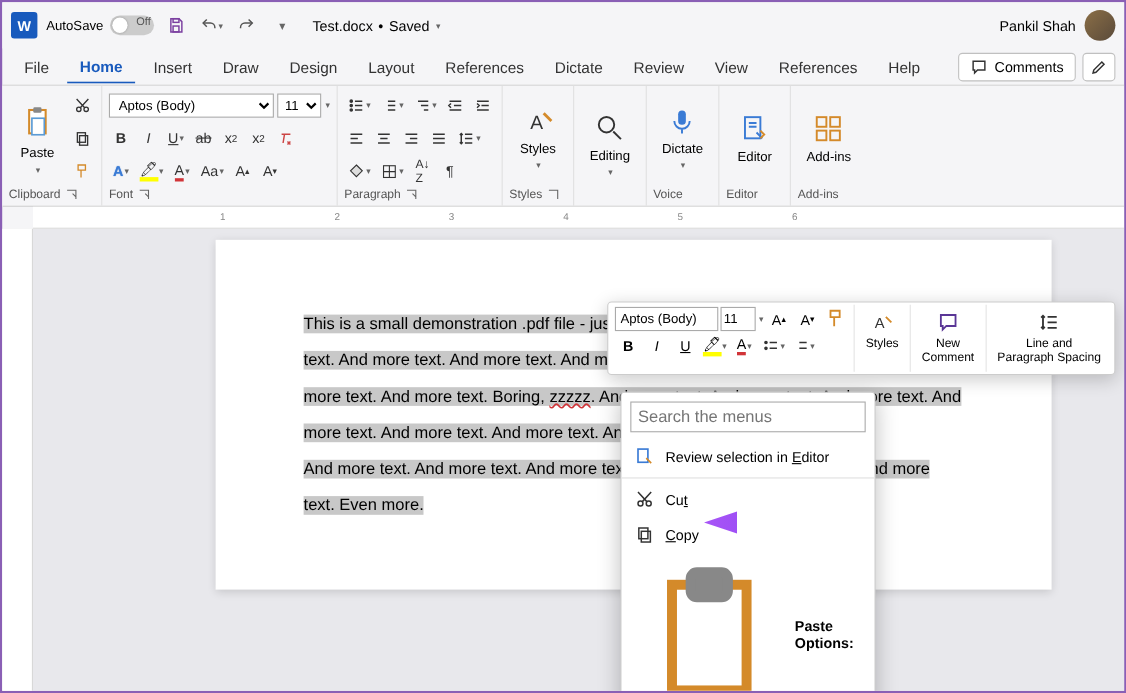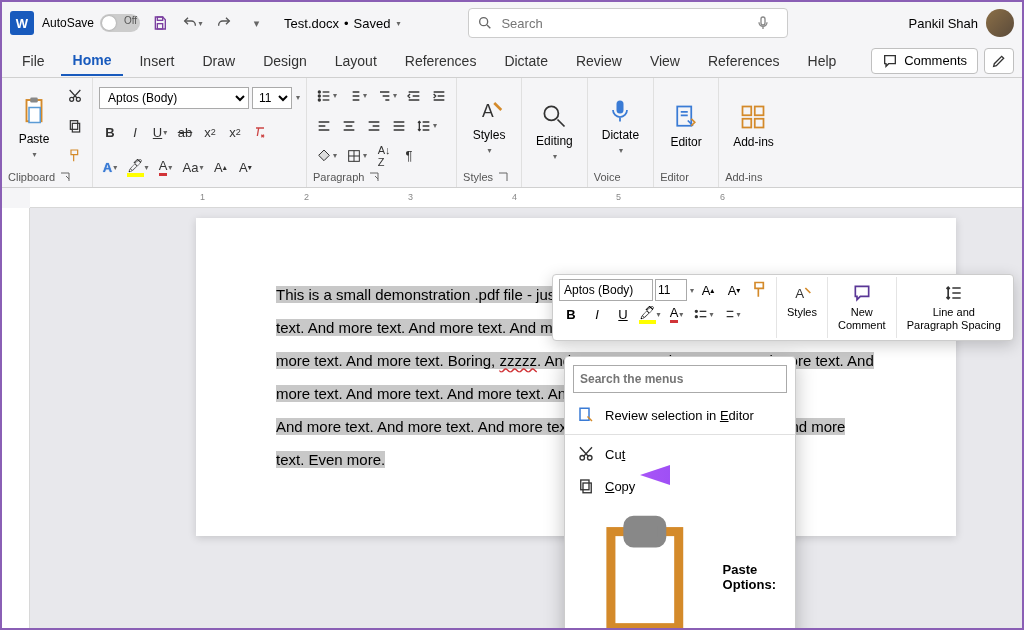--- a/index.html
+++ b/index.html
@@ -62,21 +62,21 @@
 .mini-row { display:flex; gap:2px; align-items:center;}
 .mini-btn { min-width:24px; height:22px; display:flex; align-items:center; justify-content:center; cursor:pointer; border-radius:3px; font-size:13px; padding:0 2px;}
 .mini-font { width:94px; height:22px; border:1px solid #aaa; font-size:12px; padding:0 4px;}
 .mini-size { width:32px; height:22px; border:1px solid #aaa; font-size:12px; padding:0 2px;}
 .mini-big { display:flex; flex-direction:column; align-items:center; padding:4px 6px; font-size:11px; line-height:1.2; cursor:pointer; text-align:center; gap:3px;}
 .mini-big svg { width:20px; height:20px;}
 
 
 .context-menu { position:absolute; left:562px; top:354px; width:232px; background:#fff; border:1px solid #ccc; box-shadow:0 6px 20px rgba(0,0,0,.25); border-radius:4px; padding:2px 0; font-size:13px;}
 .cm-search { margin:6px 8px; }
-.cm-search input { width:100%; height:28px; border:1px solid #aaa; padding:0 6px; font-size:12px; outline:none;font-weight:bold;}
+.cm-search input { width:100%; height:28px; border:1px solid #aaa; padding:0 6px; font-size:15px; outline:none;}
 .cm-item { display:flex; align-items:center; gap:10px; padding:7px 12px; cursor:pointer;}
 .cm-item svg { width:18px; height:18px; flex-shrink:0;}
 .cm-sep { height:1px; background:#e0e0e0; margin:3px 0;}
 .cm-paste-label { display:flex; align-items:center; gap:10px; padding:7px 12px; font-weight:600;}
 .underline-char { text-decoration:underline;}
 
 
 .arrow { position:absolute; left:638px; top:453px; pointer-events:none;}
 .arrow svg { width:150px; height:40px;}
 </style>
@@ -110,31 +110,20 @@
       </svg>
     </div>
   <div class="qat-btn">
       <span class="dd" style="font-size:11px;">▾</span>
     </div>
   <div class="doc-title">
     <span>Test.docx</span>
     <span>•</span>
     <span>Saved</span>
     <span class="dd">▾</span>
-  </div>
-  <div class="search-box">
-    <svg viewBox="0 0 24 24" fill="none" stroke="currentColor" stroke-width="2">
-        <circle cx="10" cy="10" r="6"></circle>
-        <path d="M20 20l-5-5"></path>
-      </svg>
-    <input placeholder="Search" style="">
-    <svg viewBox="0 0 24 24" fill="none" stroke="#888" stroke-width="2">
-        <rect x="9" y="3" width="6" height="12" rx="3"></rect>
-        <path d="M6 11a6 6 0 0012 0M12 18v3"></path>
-      </svg>
   </div>
   <div class="user">
     <span>Pankil Shah</span>
     <div class="avatar"></div>
   </div>
 </div>
 
 <div class="tabs">
   <div class="tab">File</div>
   <div class="tab active">Home</div>
@@ -245,20 +234,26 @@
           </div>
         <div class="ribbon-btn">
             <span style="border-bottom:3px solid #d13438;">A</span>
             <span class="dd">▾</span>
           </div>
         <div class="ribbon-btn">Aa<span class="dd">▾</span></div>
         <div class="ribbon-btn">A<sup style="font-size:8px;">▴</sup></div>
         <div class="ribbon-btn">A<sup style="font-size:8px;">▾</sup></div>
       </div>
     </div>
+    <div class="group-label">
+        <span>Font</span>
+        <svg class="launcher" viewBox="0 0 12 12">
+          <path d="M2 2h8v8M7 5l3 3" stroke="#666" fill="none"></path>
+        </svg>
+      </div>
   </div>
 
   <div class="group">
     <div class="group-body vstack" style="align-items:flex-start;">
       <div class="hstack">
         <div class="ribbon-btn">
             <svg viewBox="0 0 24 24" stroke="#333" stroke-width="2">
               <circle cx="5" cy="6" r="1.5" fill="#333"></circle>
               <path d="M10 6h10"></path>
               <circle cx="5" cy="12" r="1.5" fill="#333"></circle>

